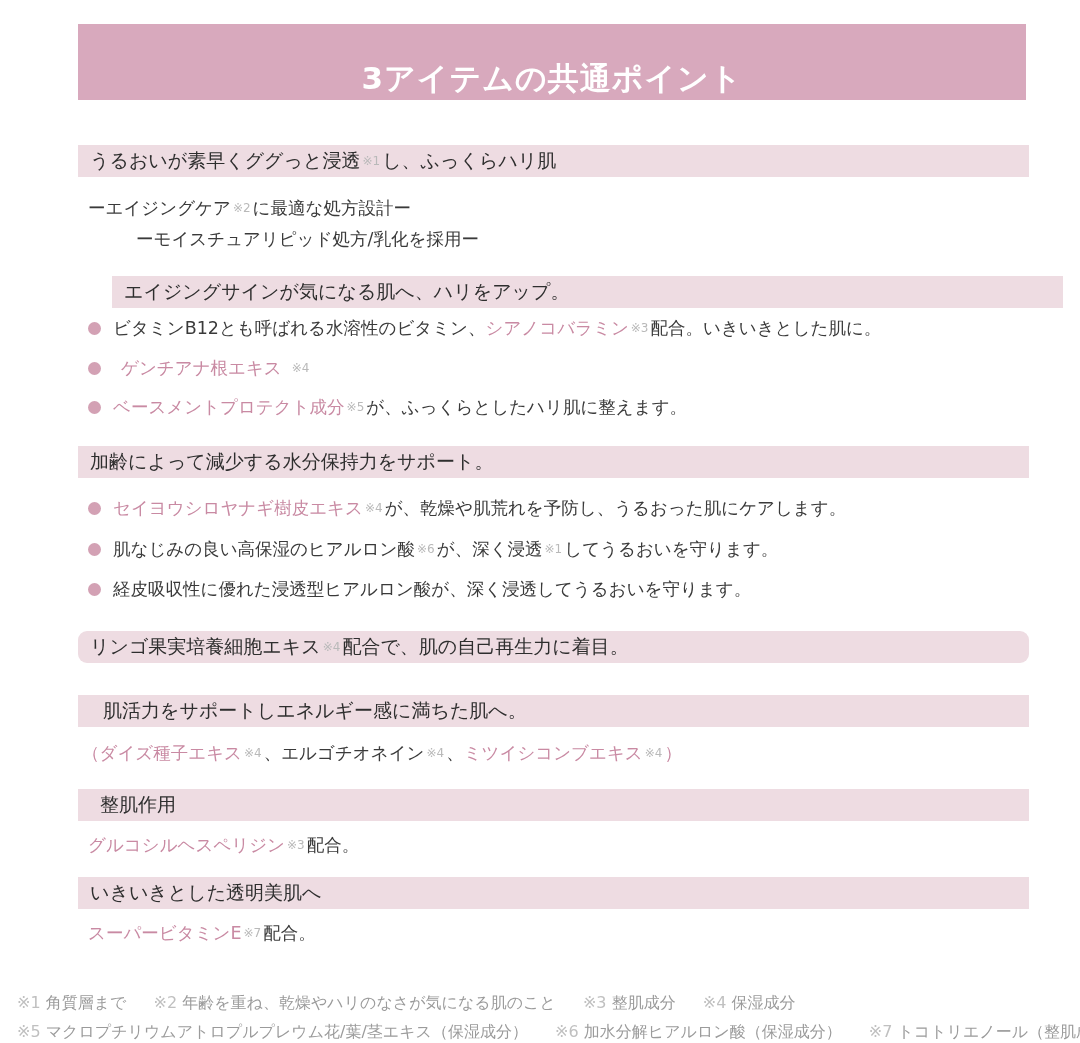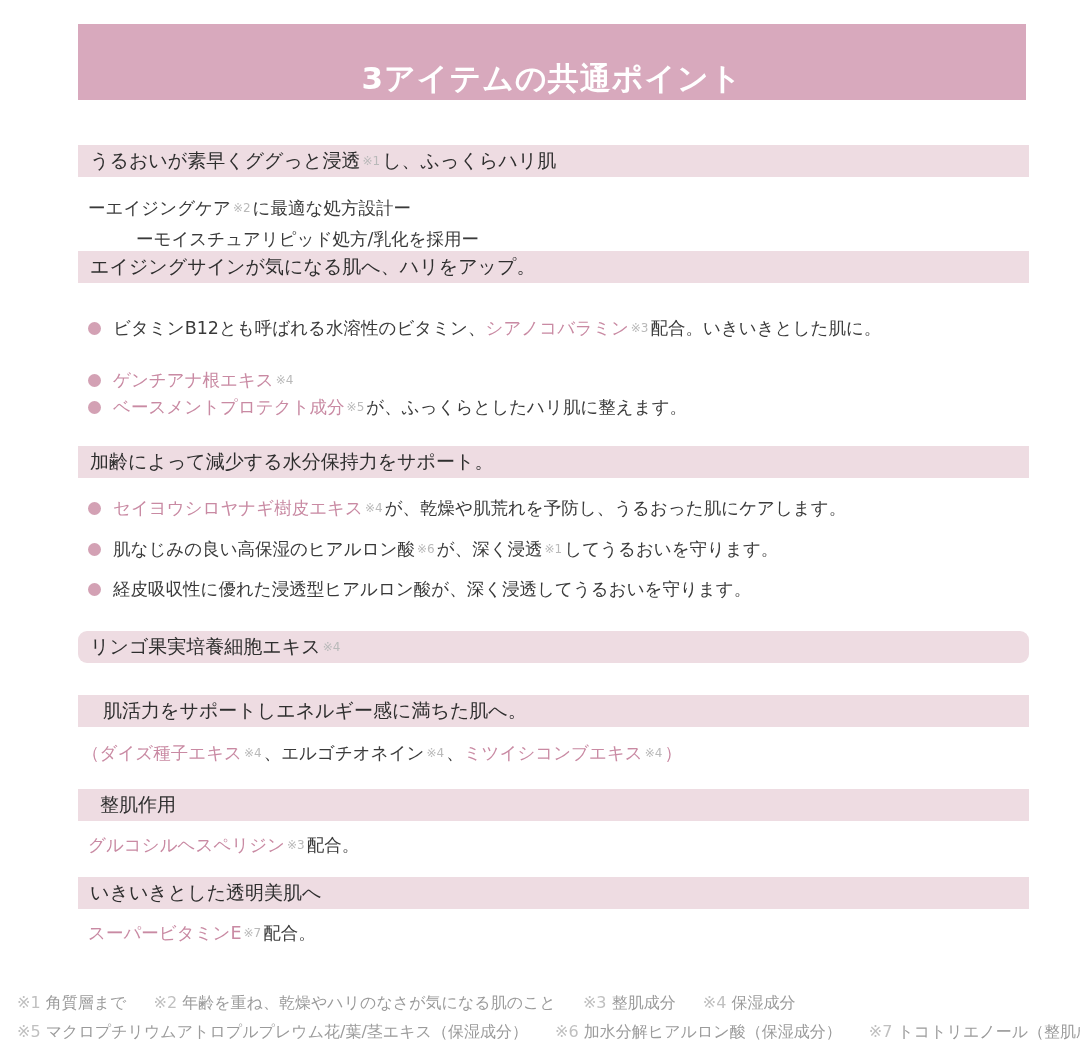--- a/index.html
+++ b/index.html
@@ -56,31 +56,31 @@
 </div>
 <div class="line" style="top:196px;left:88px;">
   <span>ーエイジングケア</span>
     <span class="note">※2</span>
     <span>に最適な処方設計ー</span>
 </div>
 <div class="line" style="top:227px;left:103px;margin-left:33px;">
   <span>ーモイスチュアリピッド処方/乳化を採用ー</span>
 </div>
 
-<div class="section-head" style="top:251px;">
+<div class="section-head" style="top:276px;margin-left:34px;">
   <span>エイジングサインが気になる肌へ、ハリをアップ。</span>
 </div>
 <div class="line bullet-line" style="top:316px;">
   <span class="bullet"></span>
   <span>ビタミンB12とも呼ばれる水溶性のビタミン、</span>
     <span class="pink">シアノコバラミン</span>
     <span class="note">※3</span>
     <span>配合。いきいきとした肌に。</span>
 </div>
-<div class="line bullet-line" style="top:368px;">
+<div class="line bullet-line" style="top:356px;gap:8px;">
   <span class="bullet"></span>
   <span class="pink">ゲンチアナ根エキス</span>
     <span class="note">※4</span>
 </div>
 <div class="line bullet-line" style="top:395px;">
   <span class="bullet"></span>
   <span class="pink">ベースメントプロテクト成分</span>
     <span class="note">※5</span>
     <span>が、ふっくらとしたハリ肌に整えます。</span>
 </div>
@@ -103,20 +103,21 @@
     <span>してうるおいを守ります。</span>
 </div>
 <div class="line bullet-line" style="top:577px;">
   <span class="bullet"></span>
   <span>経皮吸収性に優れた浸透型ヒアルロン酸が、深く浸透してうるおいを守ります。</span>
 </div>
 
 <div class="section-head" style="top:631px;border-radius:9px;">
   <span>リンゴ果実培養細胞エキス</span>
     <span class="note">※4</span>
+    <span>配合で、肌の自己再生力に着目。</span>
 </div>
 
 <div class="section-head" style="top:695px;padding-left:25px;">
   <span>肌活力をサポートしエネルギー感に満ちた肌へ。</span>
 </div>
 <div class="line" style="top:741px;left:82px;">
   <span class="pink">（</span>
     <span class="pink">ダイズ種子エキス</span>
     <span class="note">※4</span>
     <span>、エルゴチオネイン</span>

